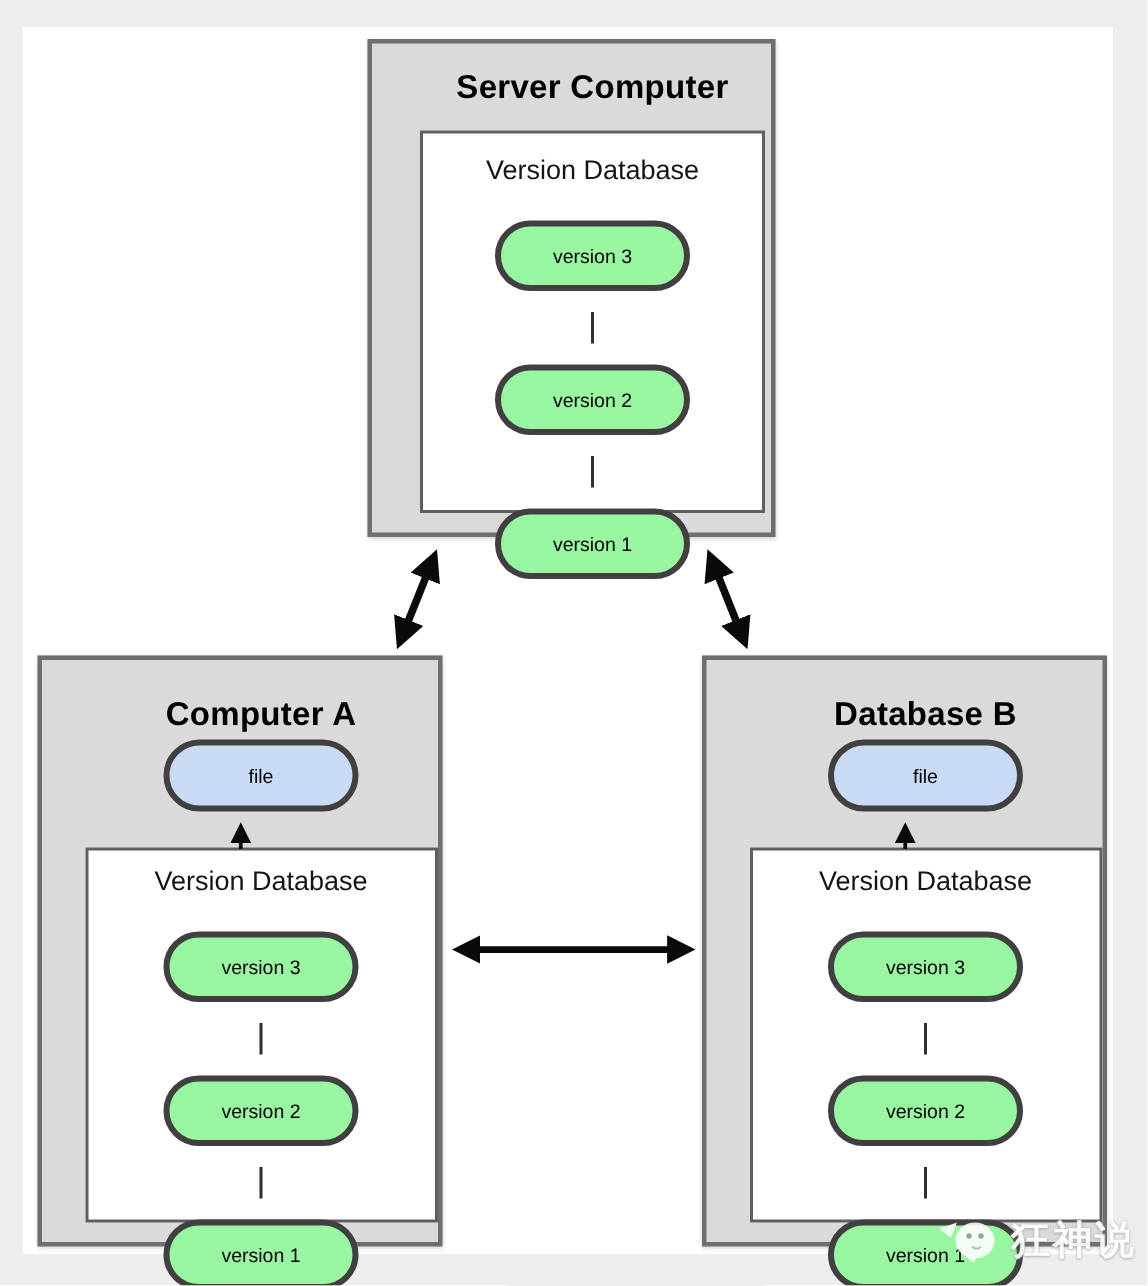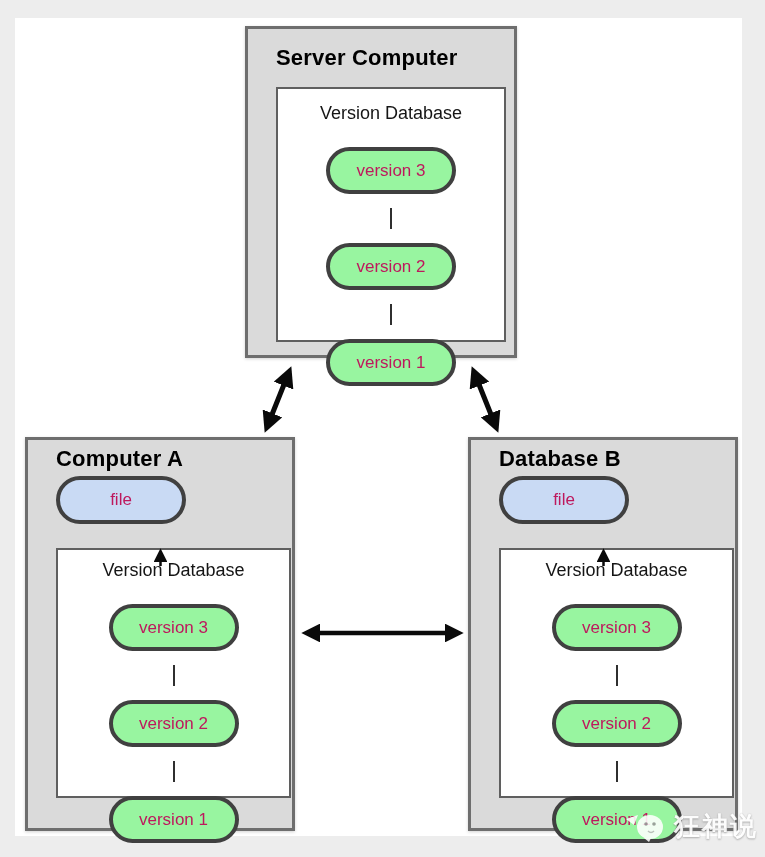--- a/index.html
+++ b/index.html
@@ -1,40 +1,40 @@
 <!DOCTYPE html>
 <html style="--page-bg: #ededed; --surface: #ffffff; --box-fill: #dadada; --box-border: #6e6e6e; --inner-border: #5f5f5f; --version-fill: #98f5a0; --file-fill: #c9daf4; --pill-border: #404040; --arrow: #0a0a0a;"><head>
 <meta charset="utf-8">
 <style>
   html,body{margin:0;padding:0;}
   body{font-family:"Liberation Sans","DejaVu Sans",sans-serif;}
   .page{position:relative;width:765px;height:857px;background:var(--page-bg,#ededed);overflow:hidden;}
   .surface{position:absolute;left:15px;top:18px;width:727px;height:818px;background:var(--surface,#ffffff);}
 
   .machine{position:absolute;background:var(--box-fill,#dadada);border:3px solid var(--box-border,#6e6e6e);
-           box-sizing:border-box;display:flex;flex-direction:column;
+           box-sizing:border-box;display:flex;flex-direction:column;align-items:center;
            box-shadow:0 1px 3px rgba(0,0,0,0.18);padding-left:28px;}
   .machine.server{left:245px;top:26px;width:272px;height:332px;}
   .machine.left{left:25px;top:437px;width:270px;height:394px;}
   .machine.right{left:468px;top:437px;width:270px;height:394px;}
 
   .machine-title{font-size:22px;font-weight:bold;color:#000;letter-spacing:0.2px;}
   .server .machine-title{margin-top:16px;}
-  .left .machine-title,.right .machine-title{margin-top:6px;}
+  .left .machine-title,.right .machine-title{margin-top:23px;}
 
   .db-box{background:var(--surface,#ffffff);border:2px solid var(--inner-border,#5f5f5f);
           box-sizing:border-box;display:flex;flex-direction:column;align-items:center;gap:14px;}
   .server .db-box{margin-top:16px;width:230px;height:255px;padding-top:14px;}
   .left .db-box,.right .db-box{width:235px;height:250px;padding-top:10px;}
 
   .db-label{font-size:18px;color:#151515;margin-bottom:9px;}
 
   .pill{box-sizing:border-box;width:130px;height:47px;border:4px solid var(--pill-border,#404040);
         border-radius:24px;display:flex;align-items:center;justify-content:center;
-        font-size:17px;color:#be185d;flex:none;}
+        font-size:13px;color:#000000;flex:none;}
   .pill.version{background:var(--version-fill,#98f5a0);}
   .pill.file{background:var(--file-fill,#c9daf4);width:130px;height:48px;margin-top:4px;}
 
   .connector{width:2px;height:21px;background:#2f2f2f;flex:none;}
 
   .arrow-slot{height:24px;flex:none;}
 
   svg.arrows{position:absolute;left:0;top:0;width:765px;height:857px;pointer-events:none;z-index:5;}
 
   .watermark{position:absolute;right:7px;bottom:13px;z-index:6;display:flex;align-items:center;gap:6px;

